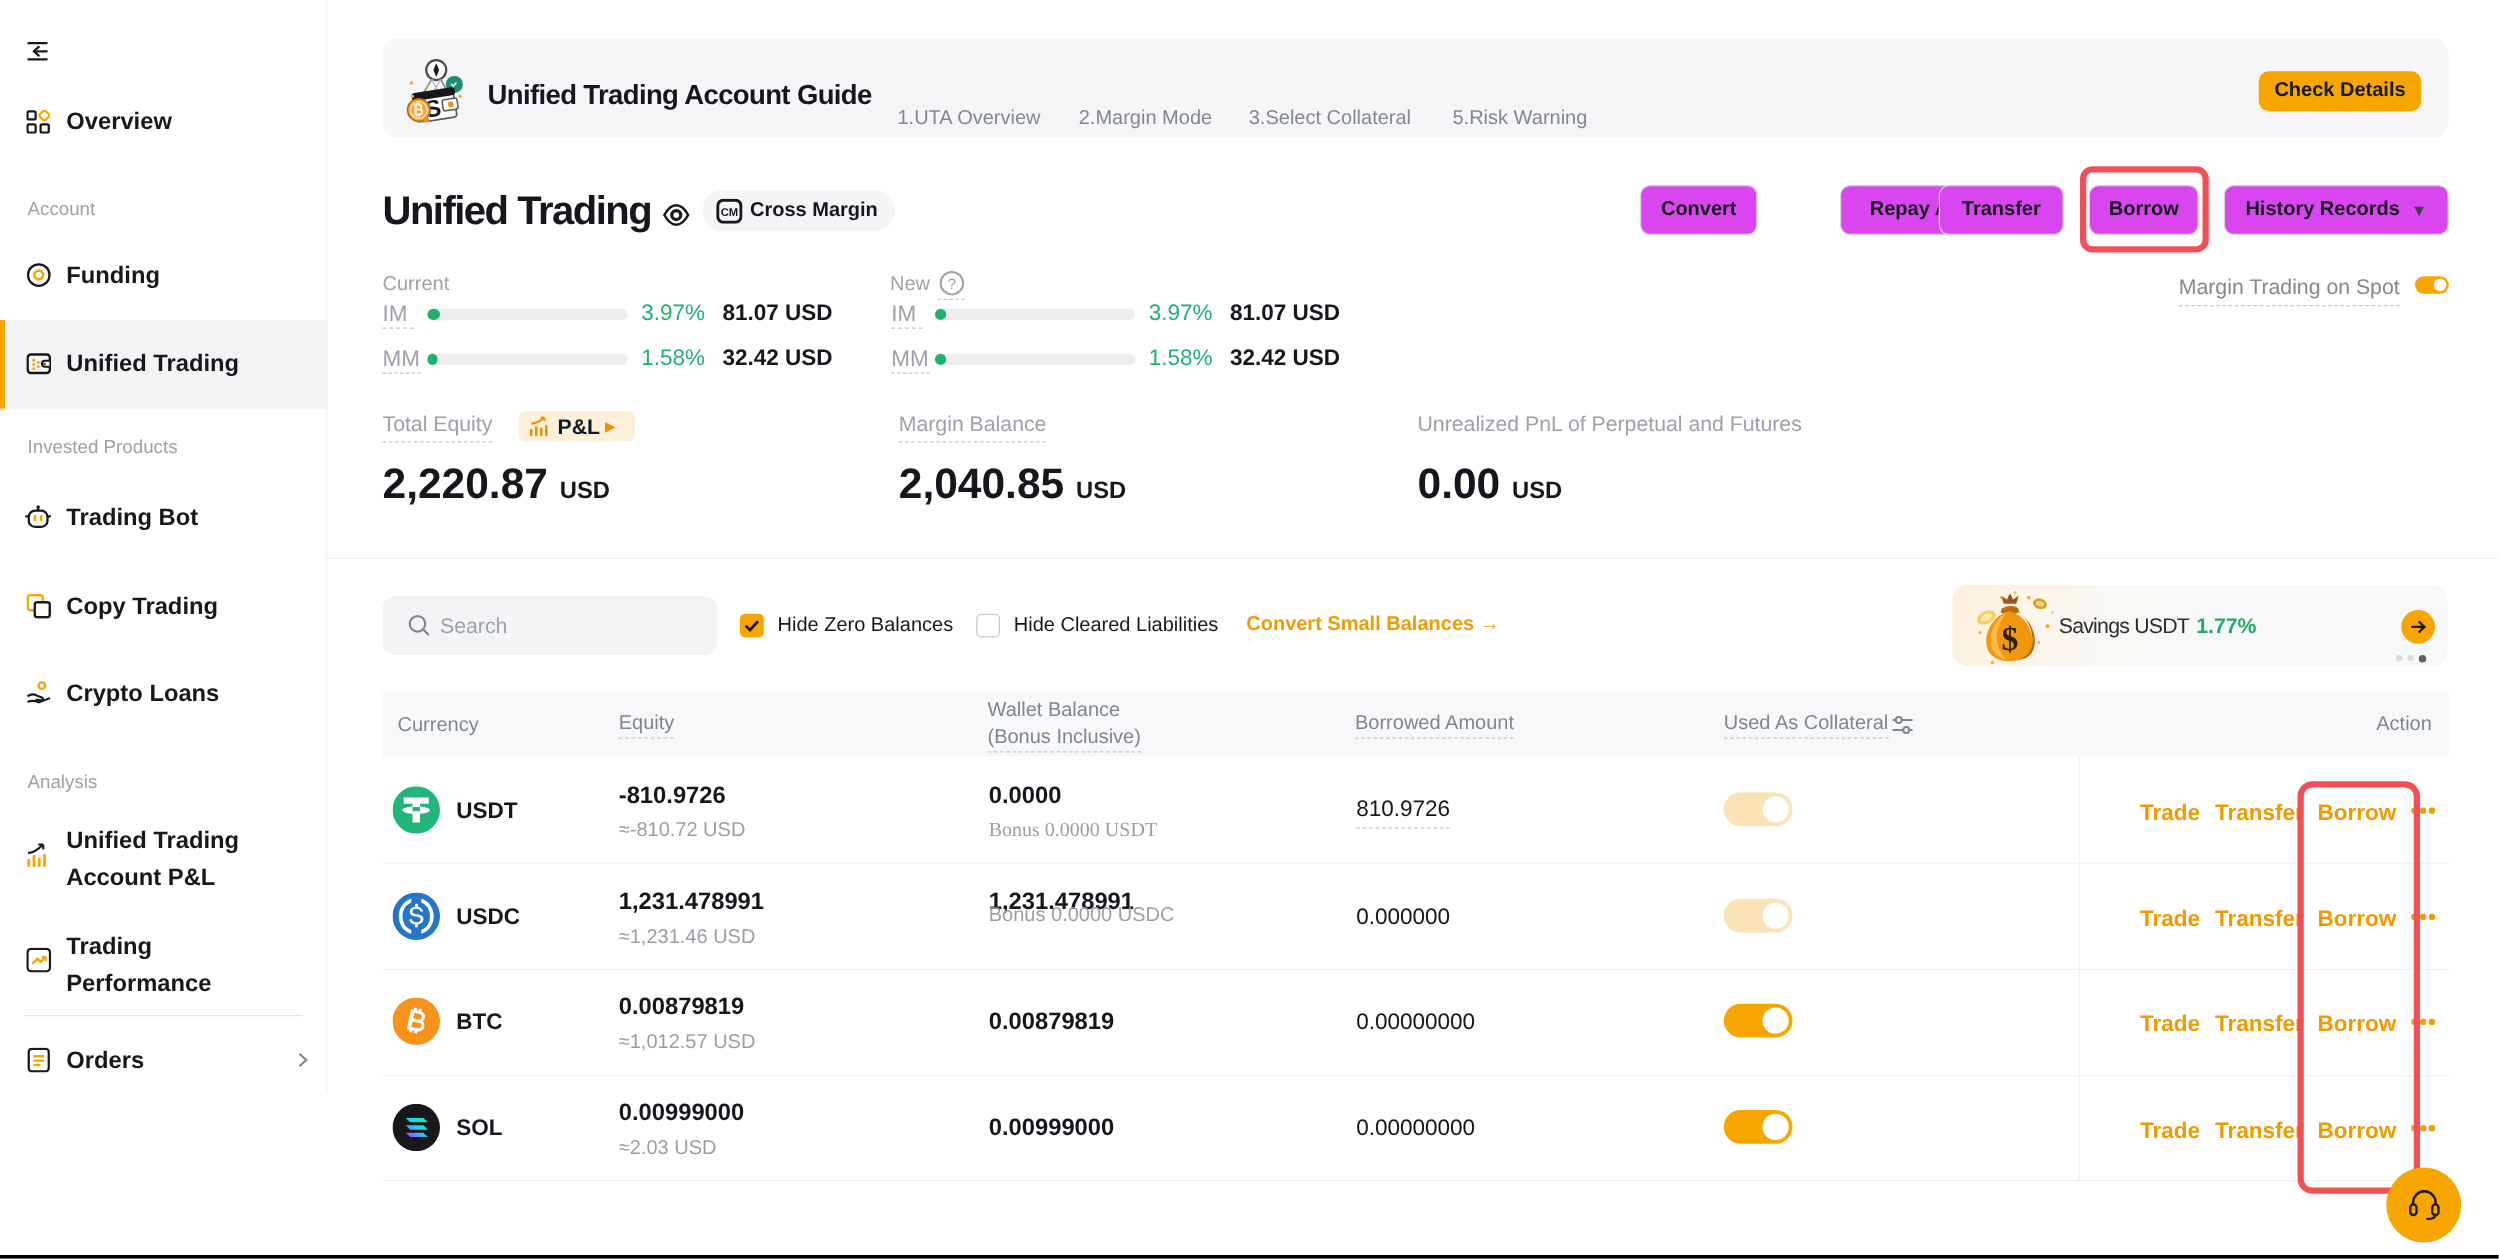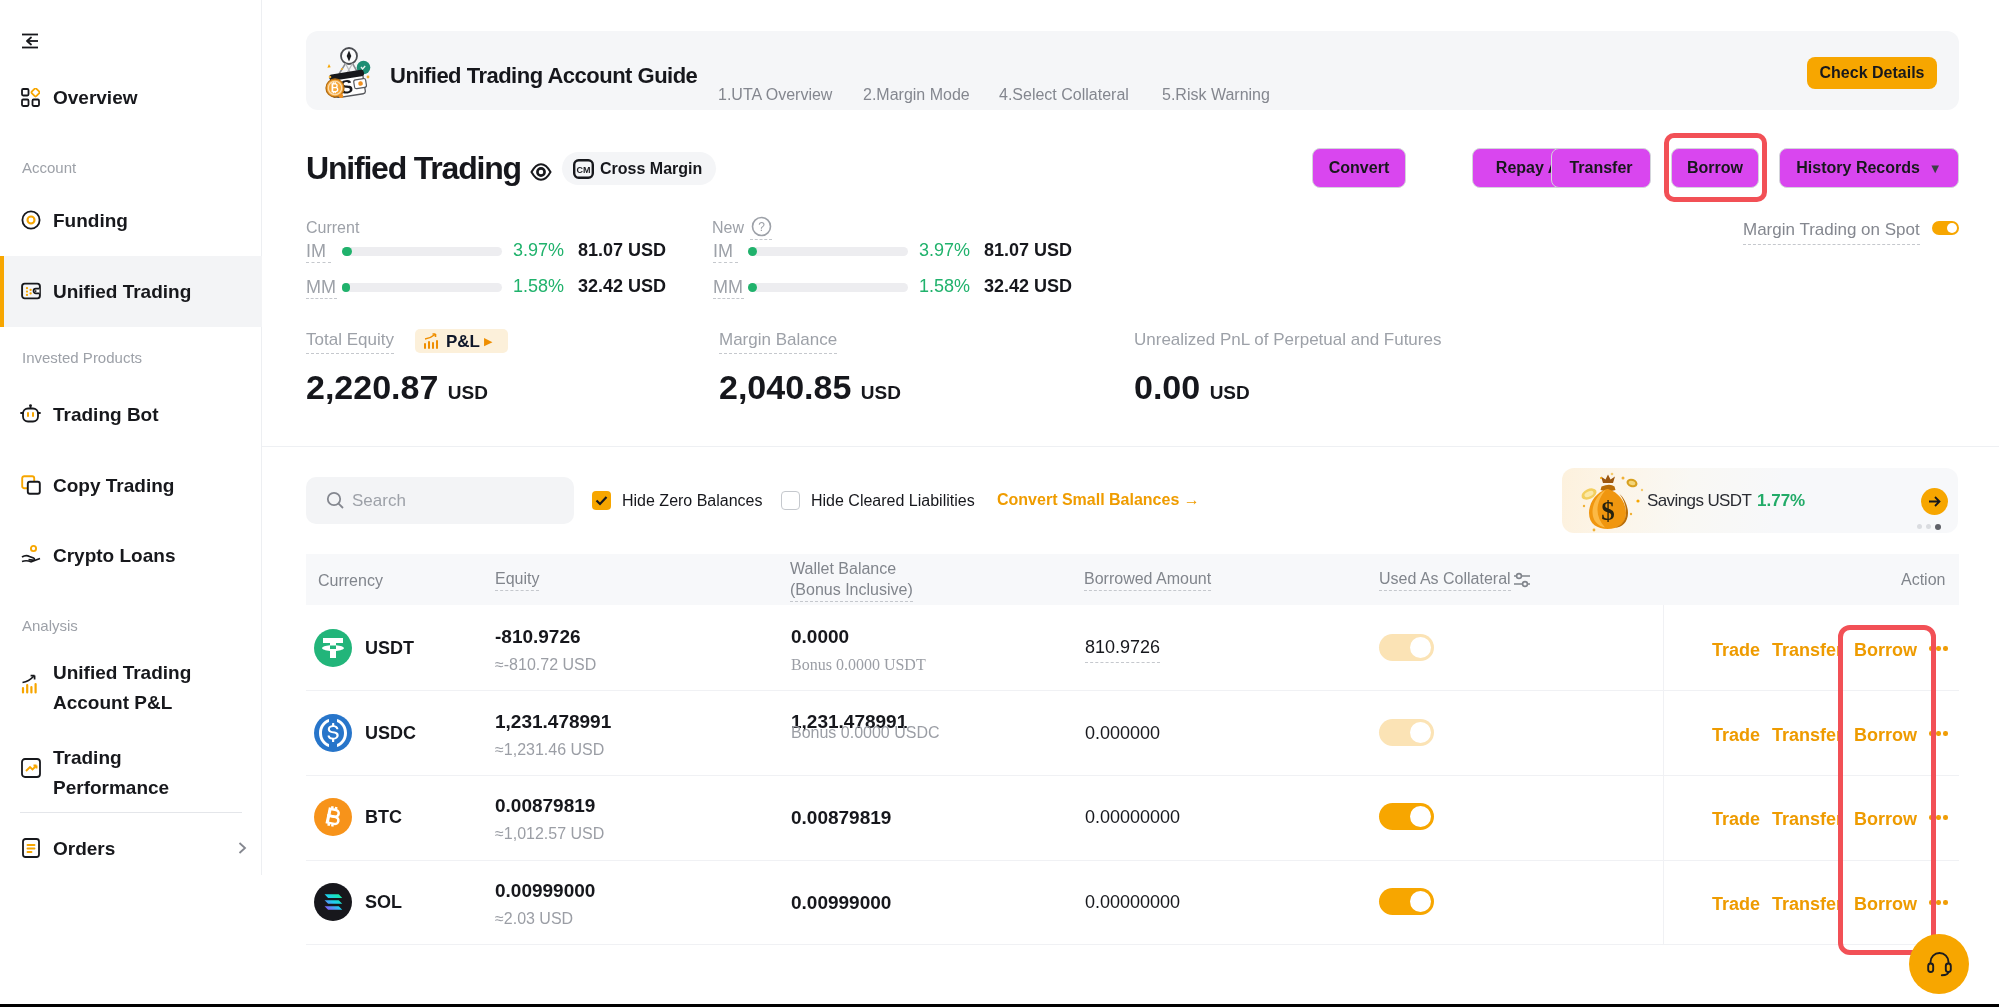--- a/index.html
+++ b/index.html
@@ -136,21 +136,21 @@
   </g>
   <path d="M4 20 l1.7 3.2 -3.3 0.6 z" fill="#f7a600"></path>
   <circle cx="17" cy="25" r="1.1" fill="#f0b136"></circle>
   <circle cx="5" cy="33" r="1.3" fill="#f0b136"></circle>
   <circle cx="43" cy="33" r="1.4" fill="#f0b136"></circle>
   <circle cx="16" cy="52" r="2.2" fill="#ef8f1f"></circle>
 </svg>
 <div class="abs b" style="left:390px;top:63px;font-size:22px;letter-spacing:-0.5px;">Unified Trading Account Guide</div>
 <div class="navgray" style="left:718px;">1.UTA Overview</div>
 <div class="navgray" style="left:863px;">2.Margin Mode</div>
-<div class="navgray" style="left:999px;">4.Select Collateral</div>
+<div class="navgray" style="left:999px;">3.Select Collateral</div>
 <div class="navgray" style="left:1162px;">5.Risk Warning</div>
 <div class="abs" style="left:1807px;top:57px;width:130px;height:32px;background:#f7a600;border-radius:8px;display:flex;align-items:center;justify-content:center;font-size:16px;font-weight:700;color:#17181c;">Check Details</div>
 
 <div class="abs b" style="left:306px;top:150px;font-size:32px;letter-spacing:-1.2px;">Unified Trading</div>
 <svg class="abs" style="left:530px;top:163px;" width="22" height="18" viewBox="0 0 22 18" fill="none">
   <path d="M1.5 9 C4.5 3.5 7.5 1.2 11 1.2 C14.5 1.2 17.5 3.5 20.5 9 C17.5 14.5 14.5 16.8 11 16.8 C7.5 16.8 4.5 14.5 1.5 9 Z" stroke="#17181c" stroke-width="2"></path>
   <circle cx="11" cy="9" r="3.6" stroke="#17181c" stroke-width="2.6"></circle>
 </svg>
 <div class="abs" style="left:562px;top:152px;width:154px;height:33px;background:#f4f5f7;border-radius:17px;"></div>
 <svg class="abs" style="left:573px;top:159px;" width="21" height="20" viewBox="0 0 21 20" fill="none">

